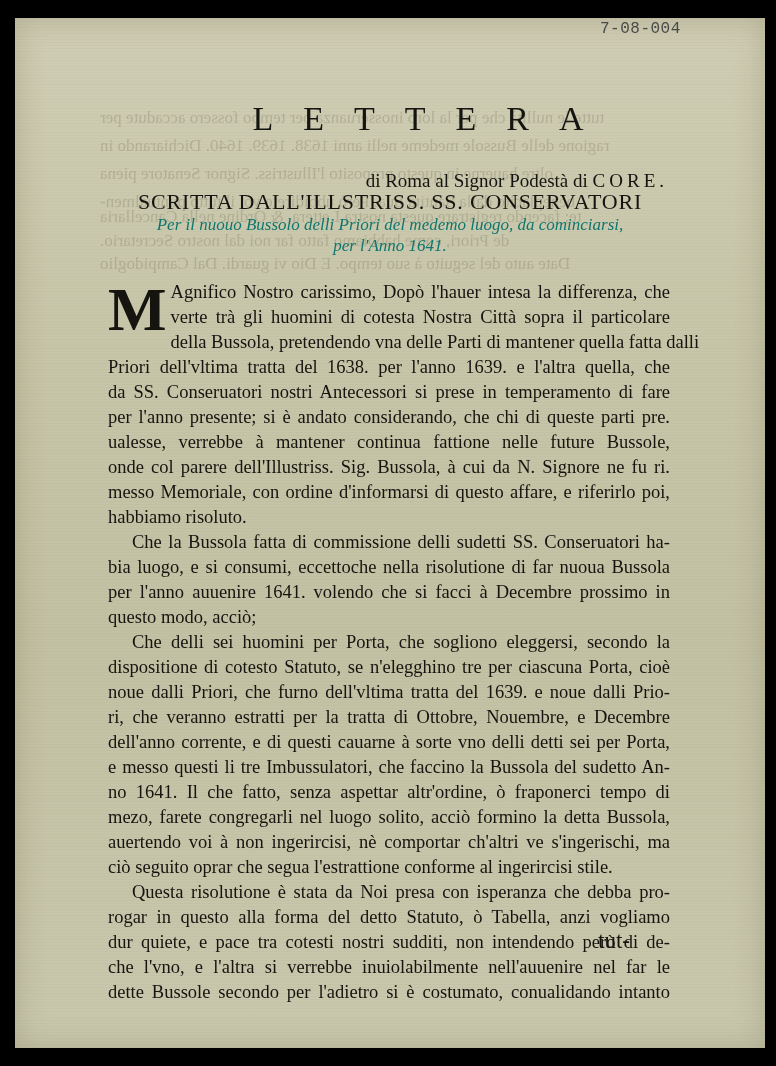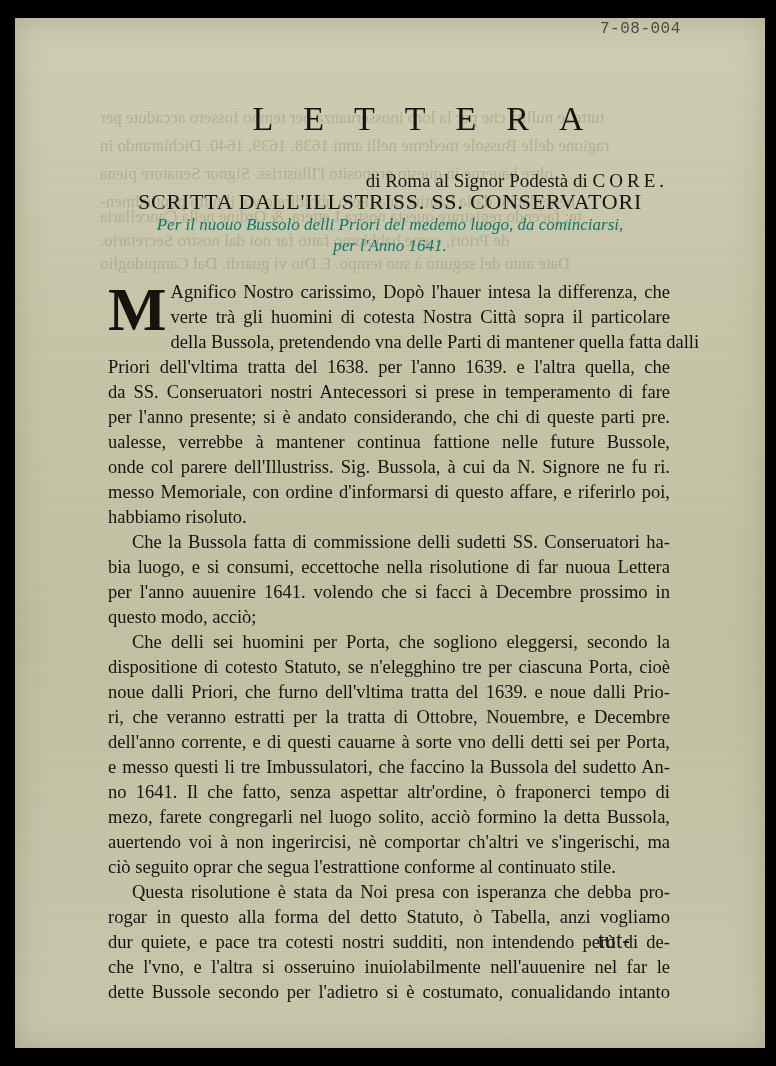--- a/index.html
+++ b/index.html
@@ -92,38 +92,38 @@
     <span class="line">Priori dell'vltima tratta del 1638. per l'anno 1639. e l'altra quella, che</span>
     <span class="line">da SS. Conseruatori nostri Antecessori si prese in temperamento di fare</span>
     <span class="line">per l'anno presente; si è andato considerando, che chi di queste parti pre.</span>
     <span class="line">ualesse, verrebbe à mantener continua fattione nelle future Bussole,</span>
     <span class="line">onde col parere dell'Illustriss. Sig. Bussola, à cui da N. Signore ne fu ri.</span>
     <span class="line">messo Memoriale, con ordine d'informarsi di questo affare, e riferirlo poi,</span>
     <span class="line" style="text-align-last:left;">habbiamo risoluto.</span>
   </div>
   <div>
     <span class="line indent">Che la Bussola fatta di commissione delli sudetti SS. Conseruatori ha-</span>
-    <span class="line">bia luogo, e si consumi, eccettoche nella risolutione di far nuoua Lettera</span>
+    <span class="line">bia luogo, e si consumi, eccettoche nella risolutione di far nuoua Bussola</span>
     <span class="line">per l'anno auuenire 1641. volendo che si facci à Decembre prossimo in</span>
     <span class="line" style="text-align-last:left;">questo modo, acciò;</span>
   </div>
   <div>
     <span class="line indent">Che delli sei huomini per Porta, che sogliono eleggersi, secondo la</span>
     <span class="line">dispositione di cotesto Statuto, se n'elegghino tre per ciascuna Porta, cioè</span>
     <span class="line">noue dalli Priori, che furno dell'vltima tratta del 1639. e noue dalli Prio-</span>
     <span class="line">ri, che veranno estratti per la tratta di Ottobre, Nouembre, e Decembre</span>
     <span class="line">dell'anno corrente, e di questi cauarne à sorte vno delli detti sei per Porta,</span>
     <span class="line">e messo questi li tre Imbussulatori, che faccino la Bussola del sudetto An-</span>
     <span class="line">no 1641. Il che fatto, senza aspettar altr'ordine, ò fraponerci tempo di</span>
     <span class="line">mezo, farete congregarli nel luogo solito, acciò formino la detta Bussola,</span>
     <span class="line">auertendo voi à non ingerircisi, nè comportar ch'altri ve s'ingerischi, ma</span>
-    <span class="line" style="text-align-last:left;">ciò seguito oprar che segua l'estrattione conforme al continuato stile.</span>
+    <span class="line" style="text-align-last:left;">ciò seguito oprar che segua l'estrattione conforme al ingerircisi stile.</span>
   </div>
   <div>
     <span class="line indent">Questa risolutione è stata da Noi presa con isperanza che debba pro-</span>
     <span class="line">rogar in questo alla forma del detto Statuto, ò Tabella, anzi vogliamo</span>
     <span class="line">dur quiete, e pace tra cotesti nostri sudditi, non intendendo però di de-</span>
-    <span class="line">che l'vno, e l'altra si osseruino inuiolabilmente nell'auuenire nel far le</span>
+    <span class="line">che l'vno, e l'altra si verrebbe inuiolabilmente nell'auuenire nel far le</span>
     <span class="line">dette Bussole secondo per l'adietro si è costumato, conualidando intanto</span>
   </div>
 </div>
 
 <div class="catchword">tut-</div>
 
 </body></html>

